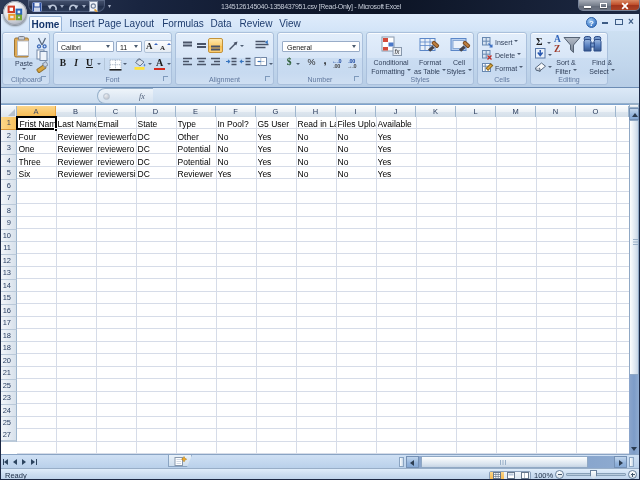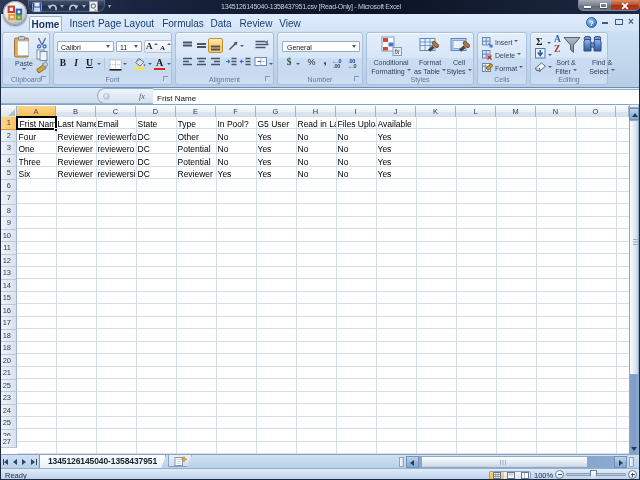--- a/index.html
+++ b/index.html
@@ -364,23 +364,20 @@
  <div class="rtxt" style="left:50px;top:35px;width:42px">Select <span class="dv"></span></div>
  <div class="glabel">Editing</div>
 </div>
 </div>
 
 <div id="fbar" class="abs">
  <div id="fxwrap" class="abs">
         <div id="fxcirc" class="abs"></div>
         <div id="fx" class="abs">fx</div>
       </div>
- <div id="finput" class="abs">
-        <span class="t">Frist Name</span>
-      </div>
 </div>
 
 <div id="sheet" class="abs">
 <div id="colheads">
 <div id="corner"></div>
 <div class="ch chsel" style="left:17px;width:39px">A</div>
 <div class="ch" style="left:56px;width:40px">B</div>
 <div class="ch" style="left:96px;width:40px">C</div>
 <div class="ch" style="left:136px;width:40px">D</div>
 <div class="ch" style="left:176px;width:40px">E</div>
@@ -416,21 +413,21 @@
 <div class="rh" style="top:200.0px;height:12.5px;line-height:12px">17</div>
 <div class="rh" style="top:212.5px;height:12.5px;line-height:12px">18</div>
 <div class="rh" style="top:225.0px;height:12.5px;line-height:12px">18</div>
 <div class="rh" style="top:237.5px;height:12.5px;line-height:12px">20</div>
 <div class="rh" style="top:250.0px;height:12.5px;line-height:12px">21</div>
 <div class="rh" style="top:262.5px;height:12.5px;line-height:12px">25</div>
 <div class="rh" style="top:275.0px;height:12.5px;line-height:12px">23</div>
 <div class="rh" style="top:287.5px;height:12.5px;line-height:12px">24</div>
 <div class="rh" style="top:300.0px;height:12.5px;line-height:12px">25</div>
 <div class="rh" style="top:312.5px;height:12.5px;line-height:12px">26</div>
-<div class="rh" style="top:319px;height:12px;line-height:12px">27</div>
+<div class="rh" style="top:312px;height:12px;line-height:12px">27</div>
 </div>
 <div id="cells">
 <div class="cell" style="left:40.5px;top:2.0px;width:38px">Last Name</div>
 <div class="cell" style="left:80.5px;top:2.0px;width:38px">Email</div>
 <div class="cell" style="left:120.5px;top:2.0px;width:38px">State</div>
 <div class="cell" style="left:160.5px;top:2.0px;width:38px">Type</div>
 <div class="cell" style="left:200.5px;top:2.0px;width:38px">In Pool?</div>
 <div class="cell" style="left:240.5px;top:2.0px;width:38px">G5 User</div>
 <div class="cell" style="left:280.5px;top:2.0px;width:38px">Read in Lang</div>
 <div class="cell" style="left:320.5px;top:2.0px;width:38px">Files Uploa</div>
@@ -494,23 +491,20 @@
  <div class="tri" style="left:2px;top:343px;border:3px solid transparent;border-top:4px solid #2c3c50;border-bottom:none"></div>
 </div>
 
 <div id="hsbrow" class="abs">
  <div class="tri" style="left:4px;top:3.5px;border:3px solid transparent;border-right:4px solid #2c445f;border-left:none"></div>
  <div class="abs" style="left:2.5px;top:3.5px;width:1.5px;height:6px;background:#2c445f"></div>
  <div class="tri" style="left:13px;top:3.5px;border:3px solid transparent;border-right:4px solid #2c445f;border-left:none"></div>
  <div class="tri" style="left:22px;top:3.5px;border:3px solid transparent;border-left:4px solid #2c445f;border-right:none"></div>
  <div class="tri" style="left:31px;top:3.5px;border:3px solid transparent;border-left:4px solid #2c445f;border-right:none"></div>
  <div class="abs" style="left:35.5px;top:3.5px;width:1.5px;height:6px;background:#2c445f"></div>
- <div class="abs" style="left:39px;top:0px;width:127px;height:13.5px;background:linear-gradient(#ffffff,#f2f6fb 60%,#e8eff7);border:1px solid #7a96b8;border-top:none;
-      clip-path:polygon(0 0,100% 0,calc(100% - 5px) 100%,0 100%);
-      font-size:8.5px;font-weight:bold;color:#16202e;text-align:center;line-height:12.5px;letter-spacing:-0.1px">1345126145040-1358437951</div>
  <div class="abs" style="left:168px;top:0px;width:24px;height:12px;background:linear-gradient(#eaf2f9,#cddded);border:1px solid #8aa4c2;border-top:none;
       clip-path:polygon(0 0,100% 0,calc(100% - 5px) 100%,0 100%)">
    <svg style="position:absolute;left:5px;top:1px" width="14" height="11">
           <rect x="1" y="1.5" width="7.5" height="8" fill="#fff" stroke="#8898ac"></rect>
           <path d="M2.5 3.5 h4.5 M2.5 5.5 h4.5 M2.5 7.5 h4.5" stroke="#c4cedc" stroke-width="0.8"></path>
           <path d="M10 0.5 l0.9 1.8 1.8 0.9 -1.8 0.9 -0.9 1.8 -0.9 -1.8 -1.8 -0.9 1.8 -0.9 Z" fill="#f0a828" stroke="#b07810" stroke-width="0.5"></path>
         </svg>
  </div>
  <div class="abs" style="left:399px;top:1.5px;width:5px;height:10px;background:linear-gradient(90deg,#fdfefe,#c8d8e8);border:1px solid #8aa4c2"></div>
  <div class="abs" style="left:406px;top:1px;width:221px;height:11.5px;background:linear-gradient(90deg,#8ca6cc,#7d9cc8 50%,#8fabd0)"></div>

